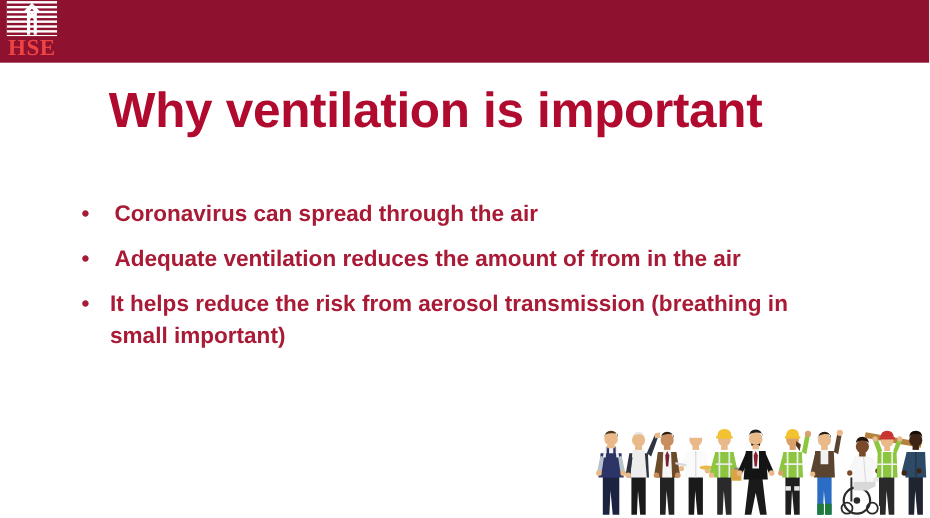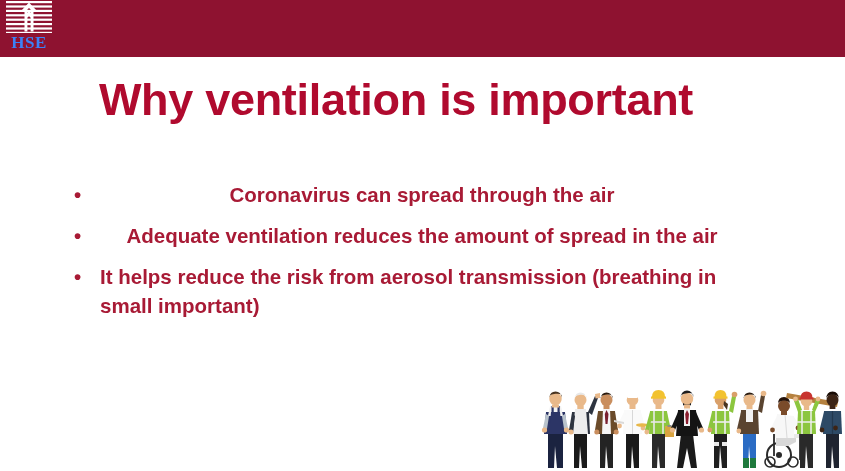--- a/index.html
+++ b/index.html
@@ -42,24 +42,24 @@
     top: 1px;
     width: 46px;
     height: 32px;
   }
   .logo-text {
     position: absolute;
     left: 0px;
     top: 30px;
     width: 52px;
     height: 26px;
-    color: #3b82f6;
+    color: #ef4444;
     font-family: "Liberation Serif", serif;
     font-weight: bold;
-    font-size: 17px;
+    font-size: 21px;
     letter-spacing: 0.5px;
     text-align: center;
     line-height: 26px;
   }
 
   
   .slide-title {
     position: absolute;
     left: 0px;
     top: 74px;
@@ -97,21 +97,21 @@
     width: 26px;
     font-size: 20.5px;
     line-height: 29px;
     text-align: left;
   }
   .bullet-text {
     flex: 1 1 auto;
     max-width: 640px;
   }
   .bullet-row.b1 .bullet-text,
-  .bullet-row.b2 .bullet-text { text-indent: 4px; text-align: center; }
+  .bullet-row.b2 .bullet-text { text-indent: 4px; }
 
   
   .people-illustration {
     position: absolute;
     left: 538px;
     top: 376px;
     width: 307px;
     height: 95px;
   }
   .people-illustration svg {
@@ -151,21 +151,21 @@
 
   <div class="bullet-list">
 
     <div class="bullet-row b1">
       <span class="bullet-dot">•</span>
       <span class="bullet-text">Coronavirus can spread through the air</span>
     </div>
 
     <div class="bullet-row b2">
       <span class="bullet-dot">•</span>
-      <span class="bullet-text">Adequate ventilation reduces the amount of spread in the air</span>
+      <span class="bullet-text">Adequate ventilation reduces the amount of from in the air</span>
     </div>
 
     <div class="bullet-row b3">
       <span class="bullet-dot">•</span>
       <span class="bullet-text">It helps reduce the risk from aerosol transmission (breathing in small important)</span>
     </div>
 
   </div>
 
   <div class="people-illustration">

